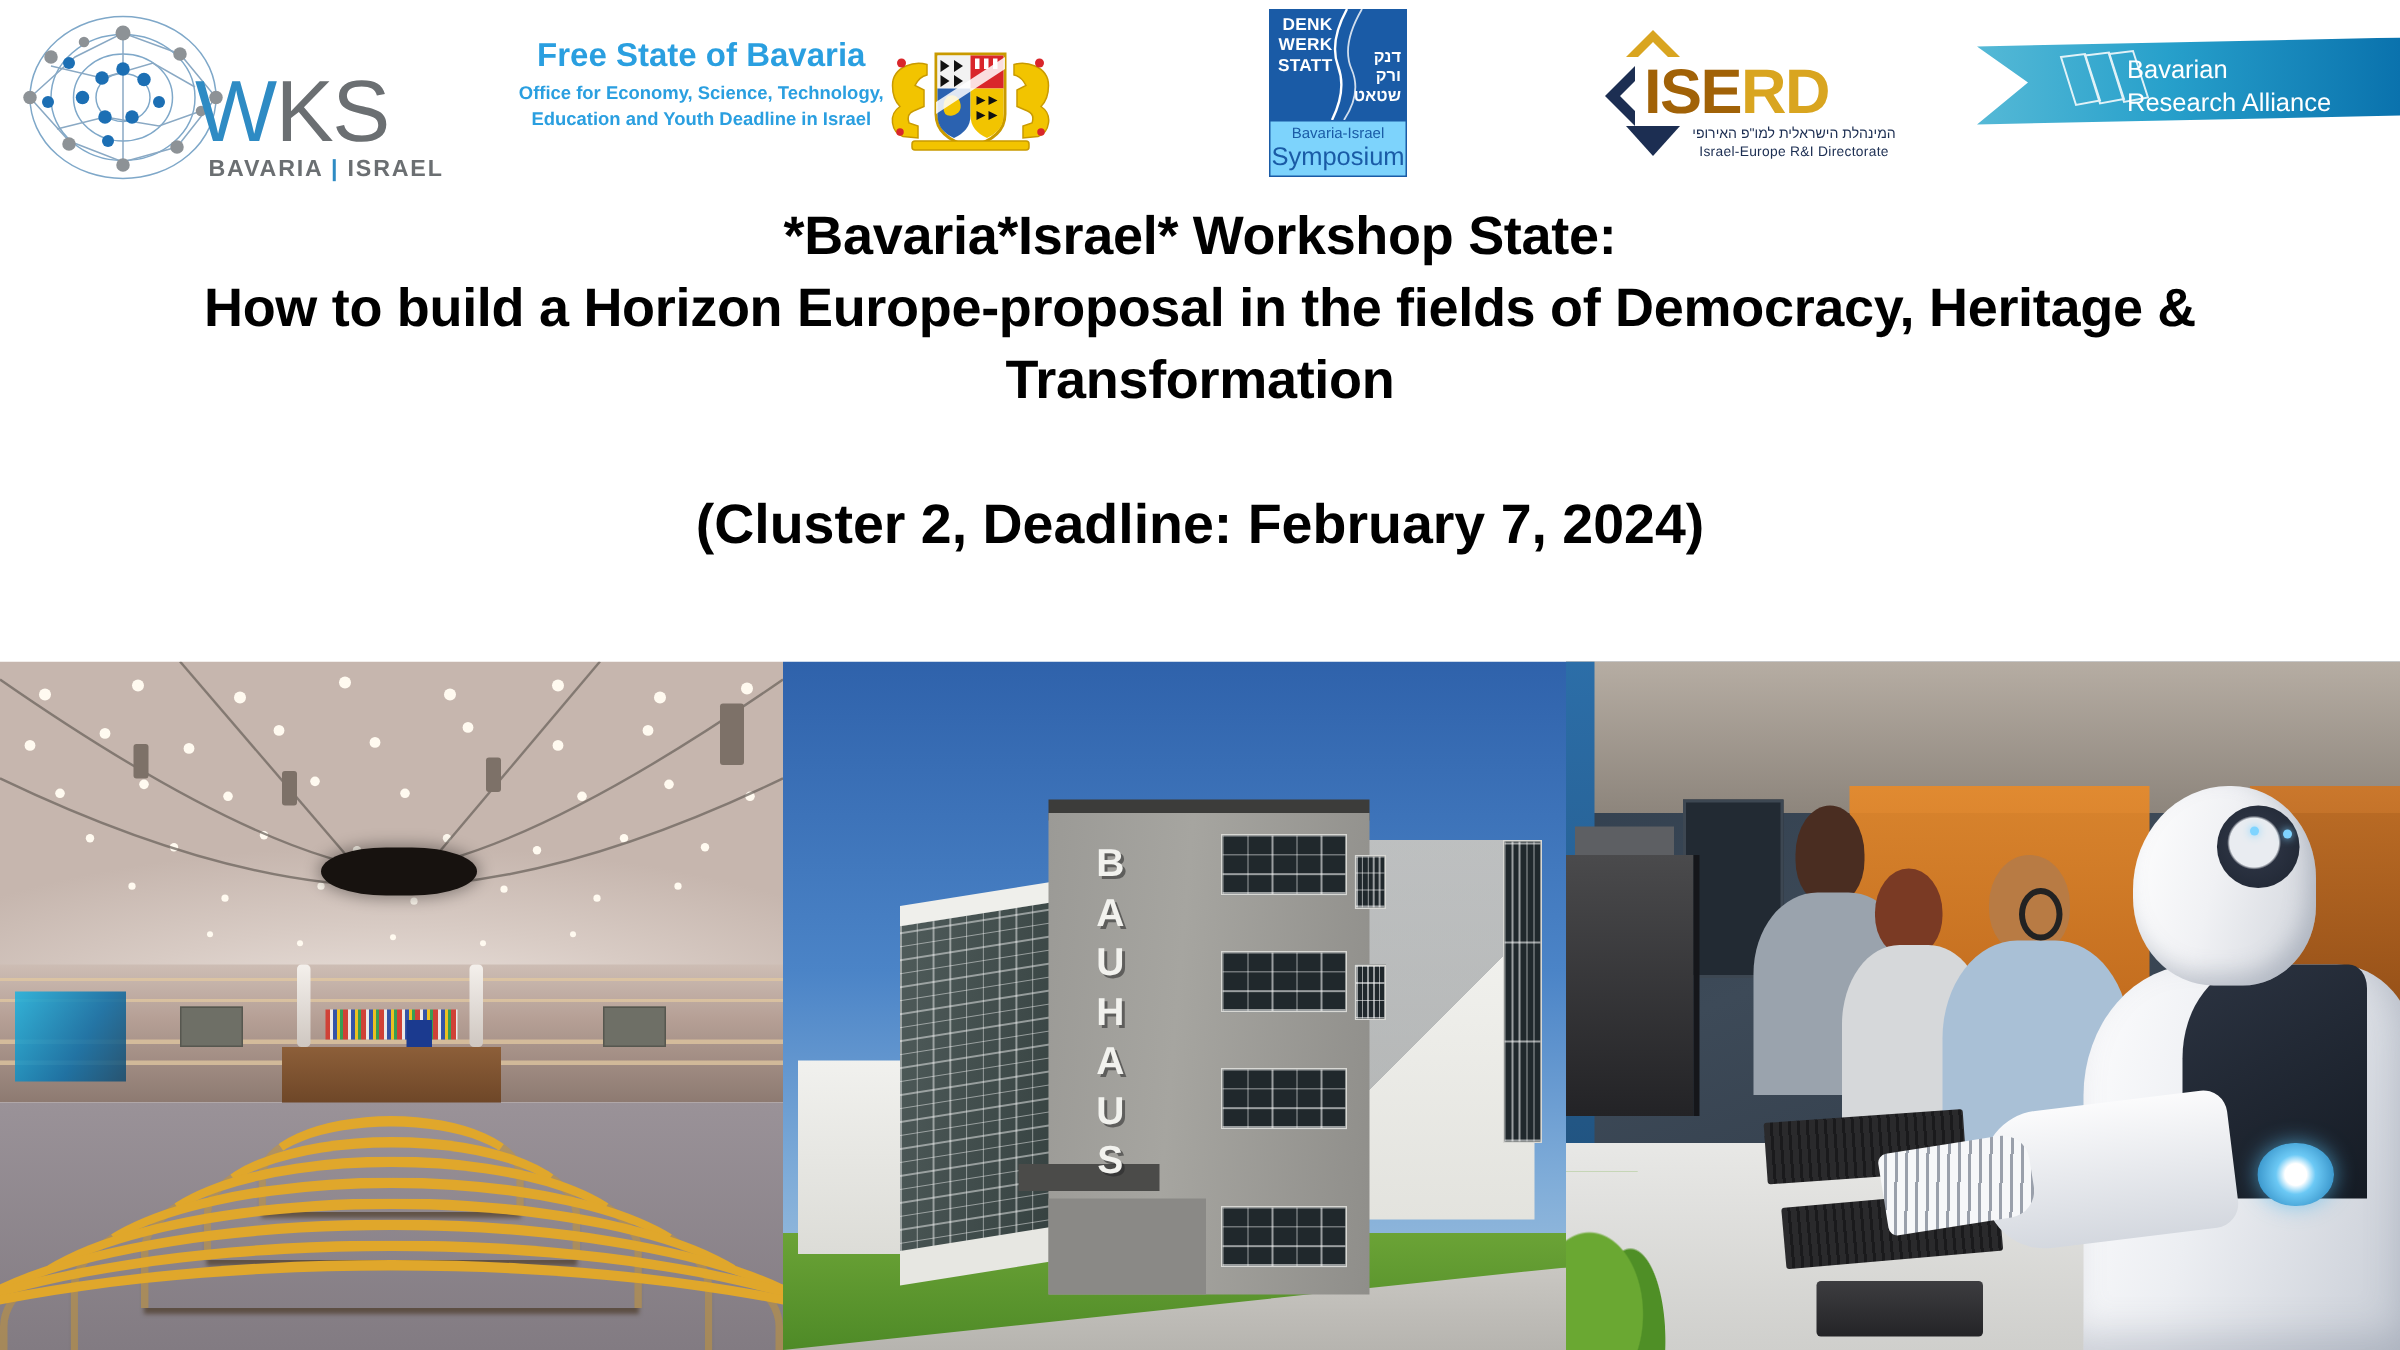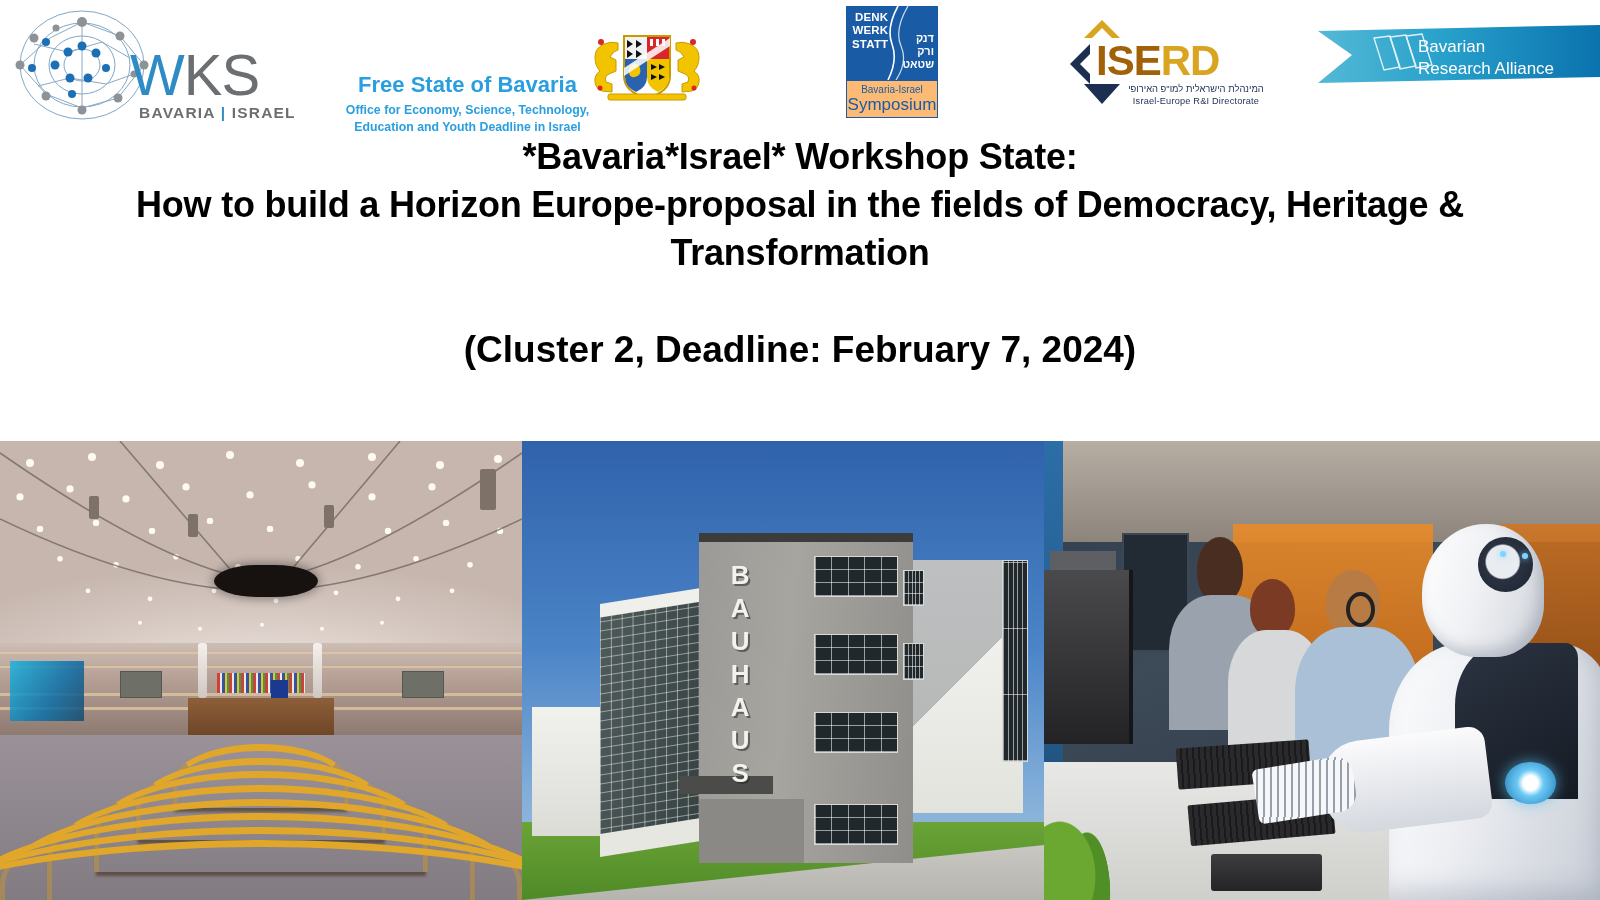--- a/index.html
+++ b/index.html
@@ -37,21 +37,21 @@
     position: absolute; left: 129px; top: 96px;
     font-size: 15.5px; font-weight: 700; letter-spacing: 1.2px;
     color: #6b6f72; white-space: nowrap;
   }
   #logo-wks .wks-sub .bar { color: #2e8bc4; font-weight: 700; }
 
   
   #logo-bavaria { left: 345px; top: 24px; width: 370px; height: 85px; }
   #logo-bavaria .bav-text {
     position: absolute; left: 0; top: 0; width: 245px;
-    text-align: center; color: #2a9fe0; margin-top: 48px;
+    text-align: center; color: #2a9fe0;
   }
   #logo-bavaria .bav-t1 {
     font-size: 22px; font-weight: 700; line-height: 1.18; white-space: nowrap;
   }
   #logo-bavaria .bav-t2 {
     font-size: 12.3px; font-weight: 700; line-height: 1.42; margin-top: 4px;
   }
   #logo-bavaria .bav-crest { position: absolute; left: 243px; top: 2px; width: 118px; height: 78px; }
 
   
@@ -65,21 +65,21 @@
     color: #ffffff; font-size: 11.5px; font-weight: 700;
     line-height: 1.17; letter-spacing: 0.2px; text-align: right;
   }
   #logo-denk .denk-he {
     position: absolute; right: 4px; top: 26px;
     color: #ffffff; font-size: 11px; font-weight: 600;
     line-height: 1.2; text-align: right; direction: rtl;
   }
   #logo-denk .denk-box {
     position: absolute; left: 0; top: 74px; width: 92px; height: 38px;
-    background: #fdba74; border: 1.5px solid #1a5ba6;
+    background: #7dd3fc; border: 1.5px solid #1a5ba6;
     text-align: center;
   }
   #logo-denk .denk-b1 { font-size: 10px; color: #1a5ba6; margin-top: 3px; }
   #logo-denk .denk-b2 { font-size: 17px; color: #1a5ba6; line-height: 1; margin-top: 1px; }
 
   
   #logo-iserd { left: 1068px; top: 18px; width: 205px; height: 92px; }
   #logo-iserd .iserd-word {
     position: absolute; left: 28px; top: 22px;
     font-size: 42px; font-weight: 700; letter-spacing: -1px; line-height: 1;

